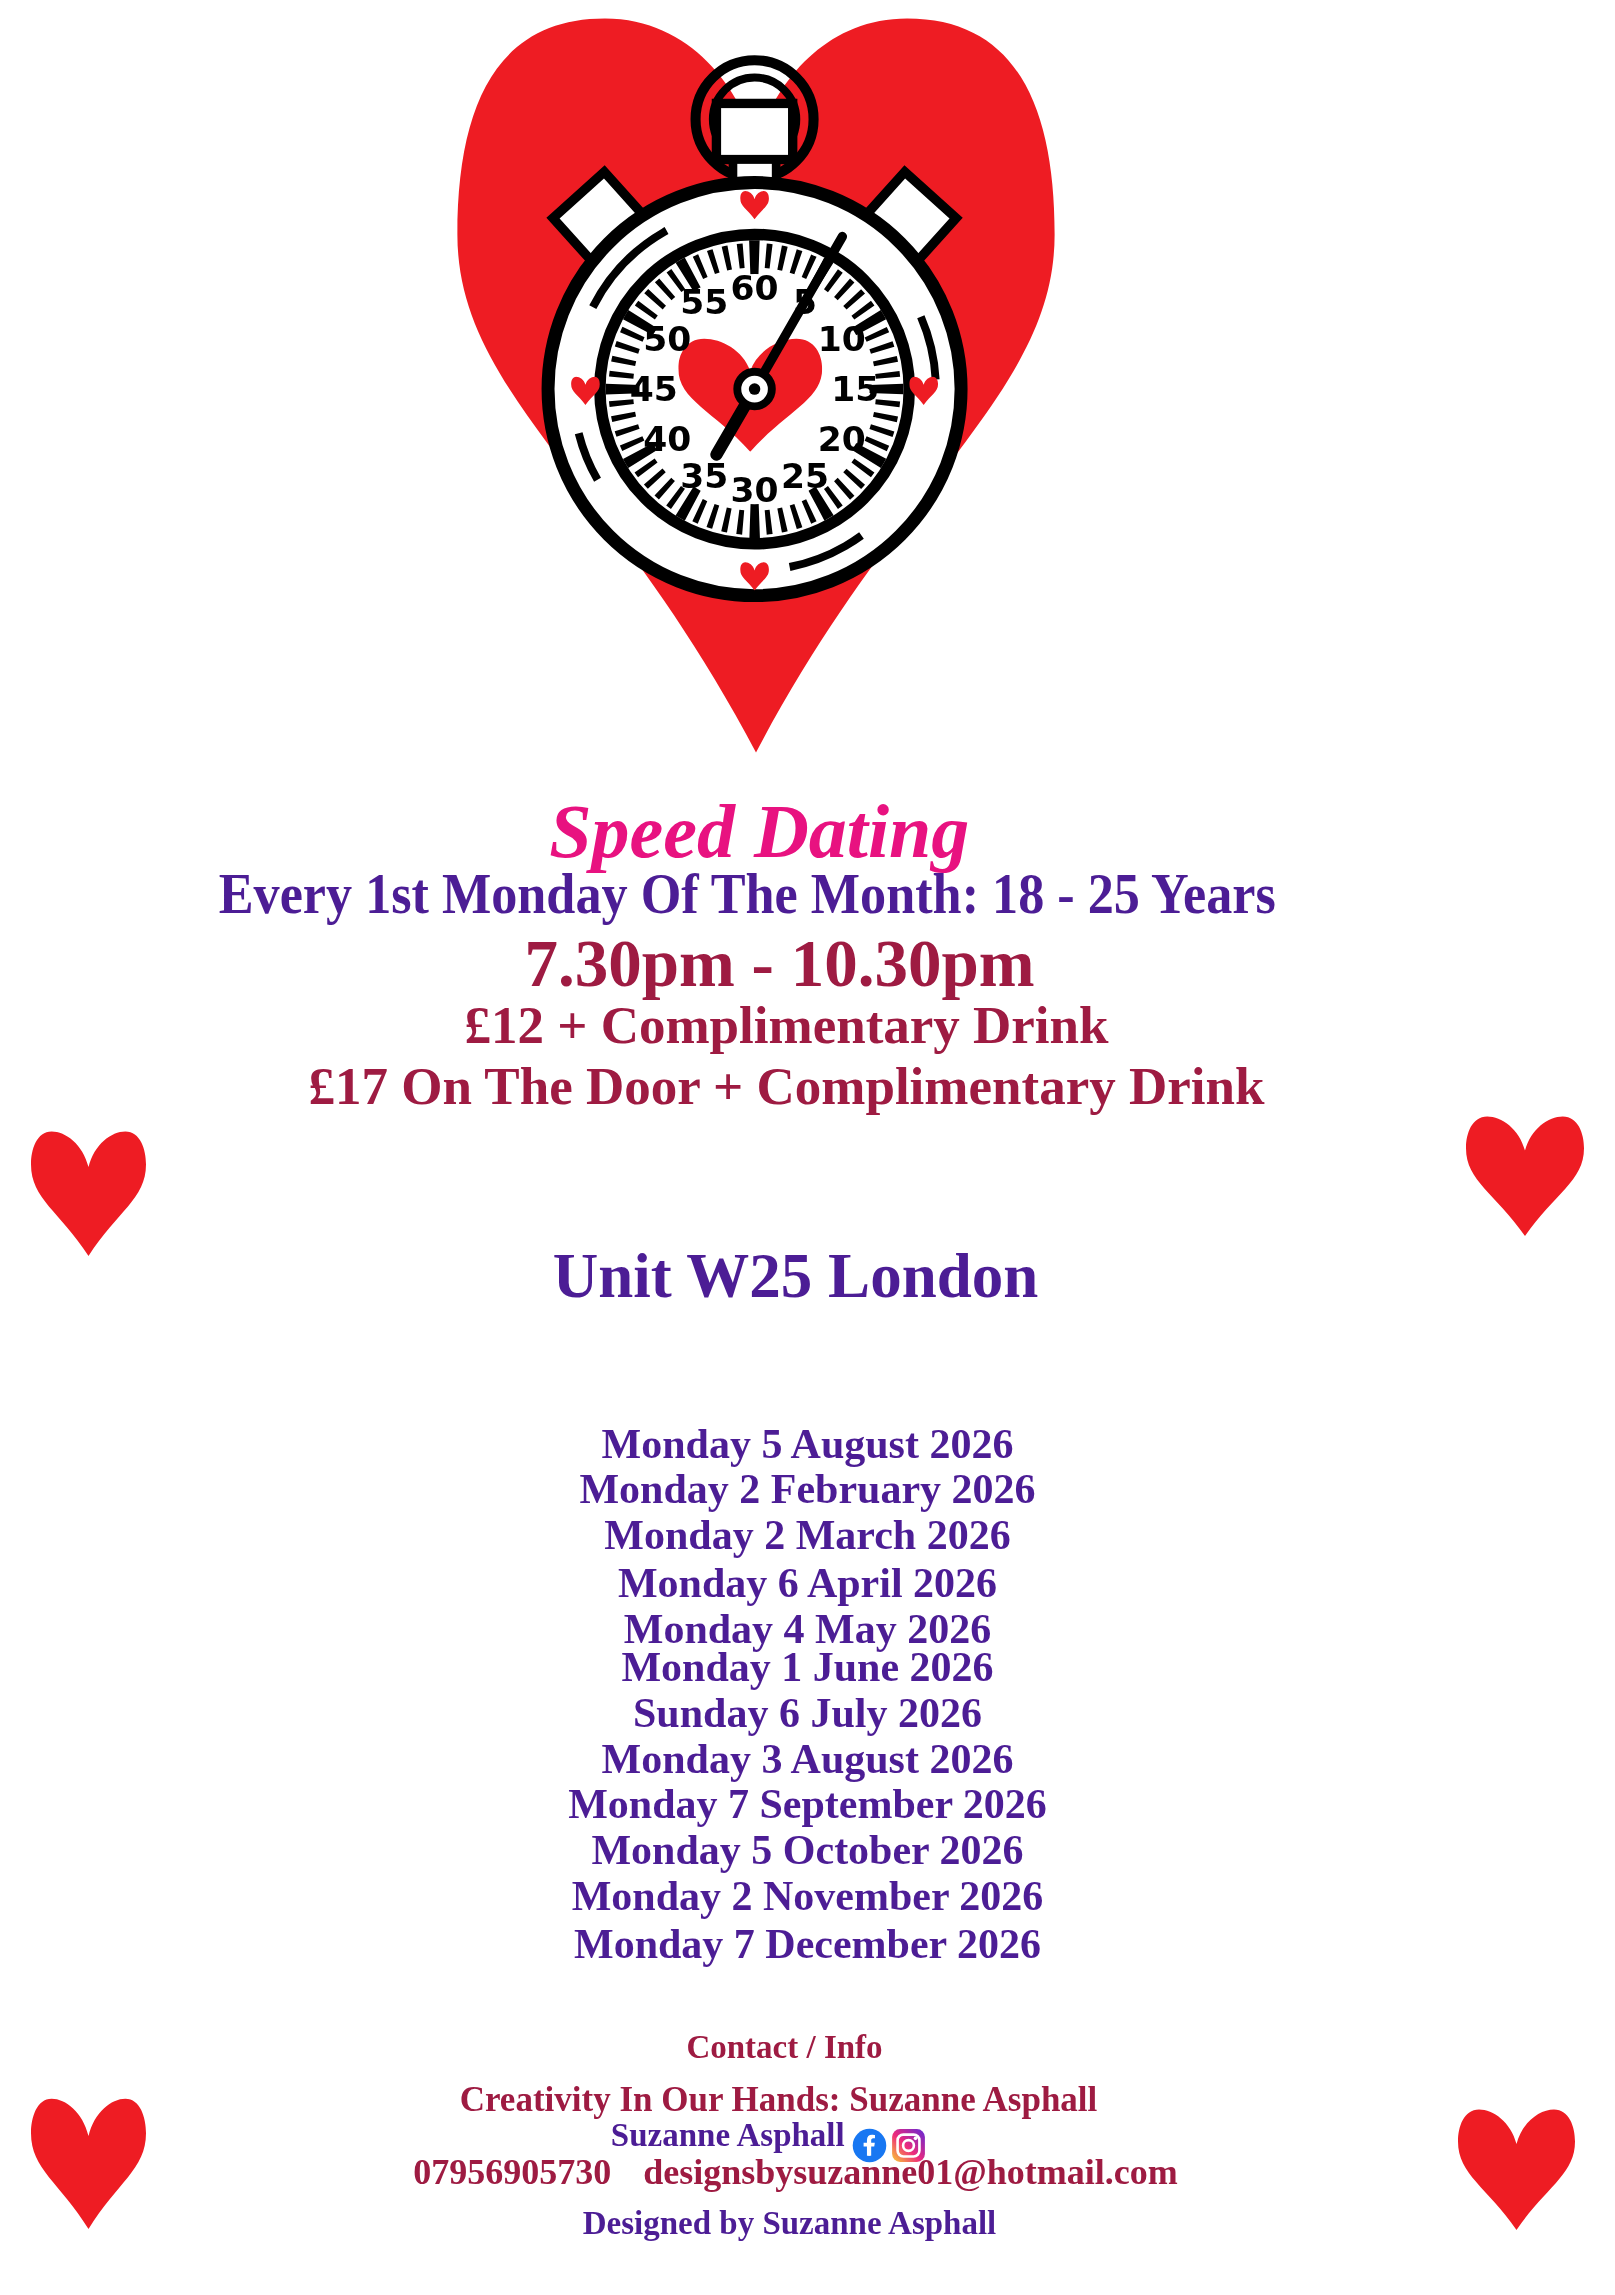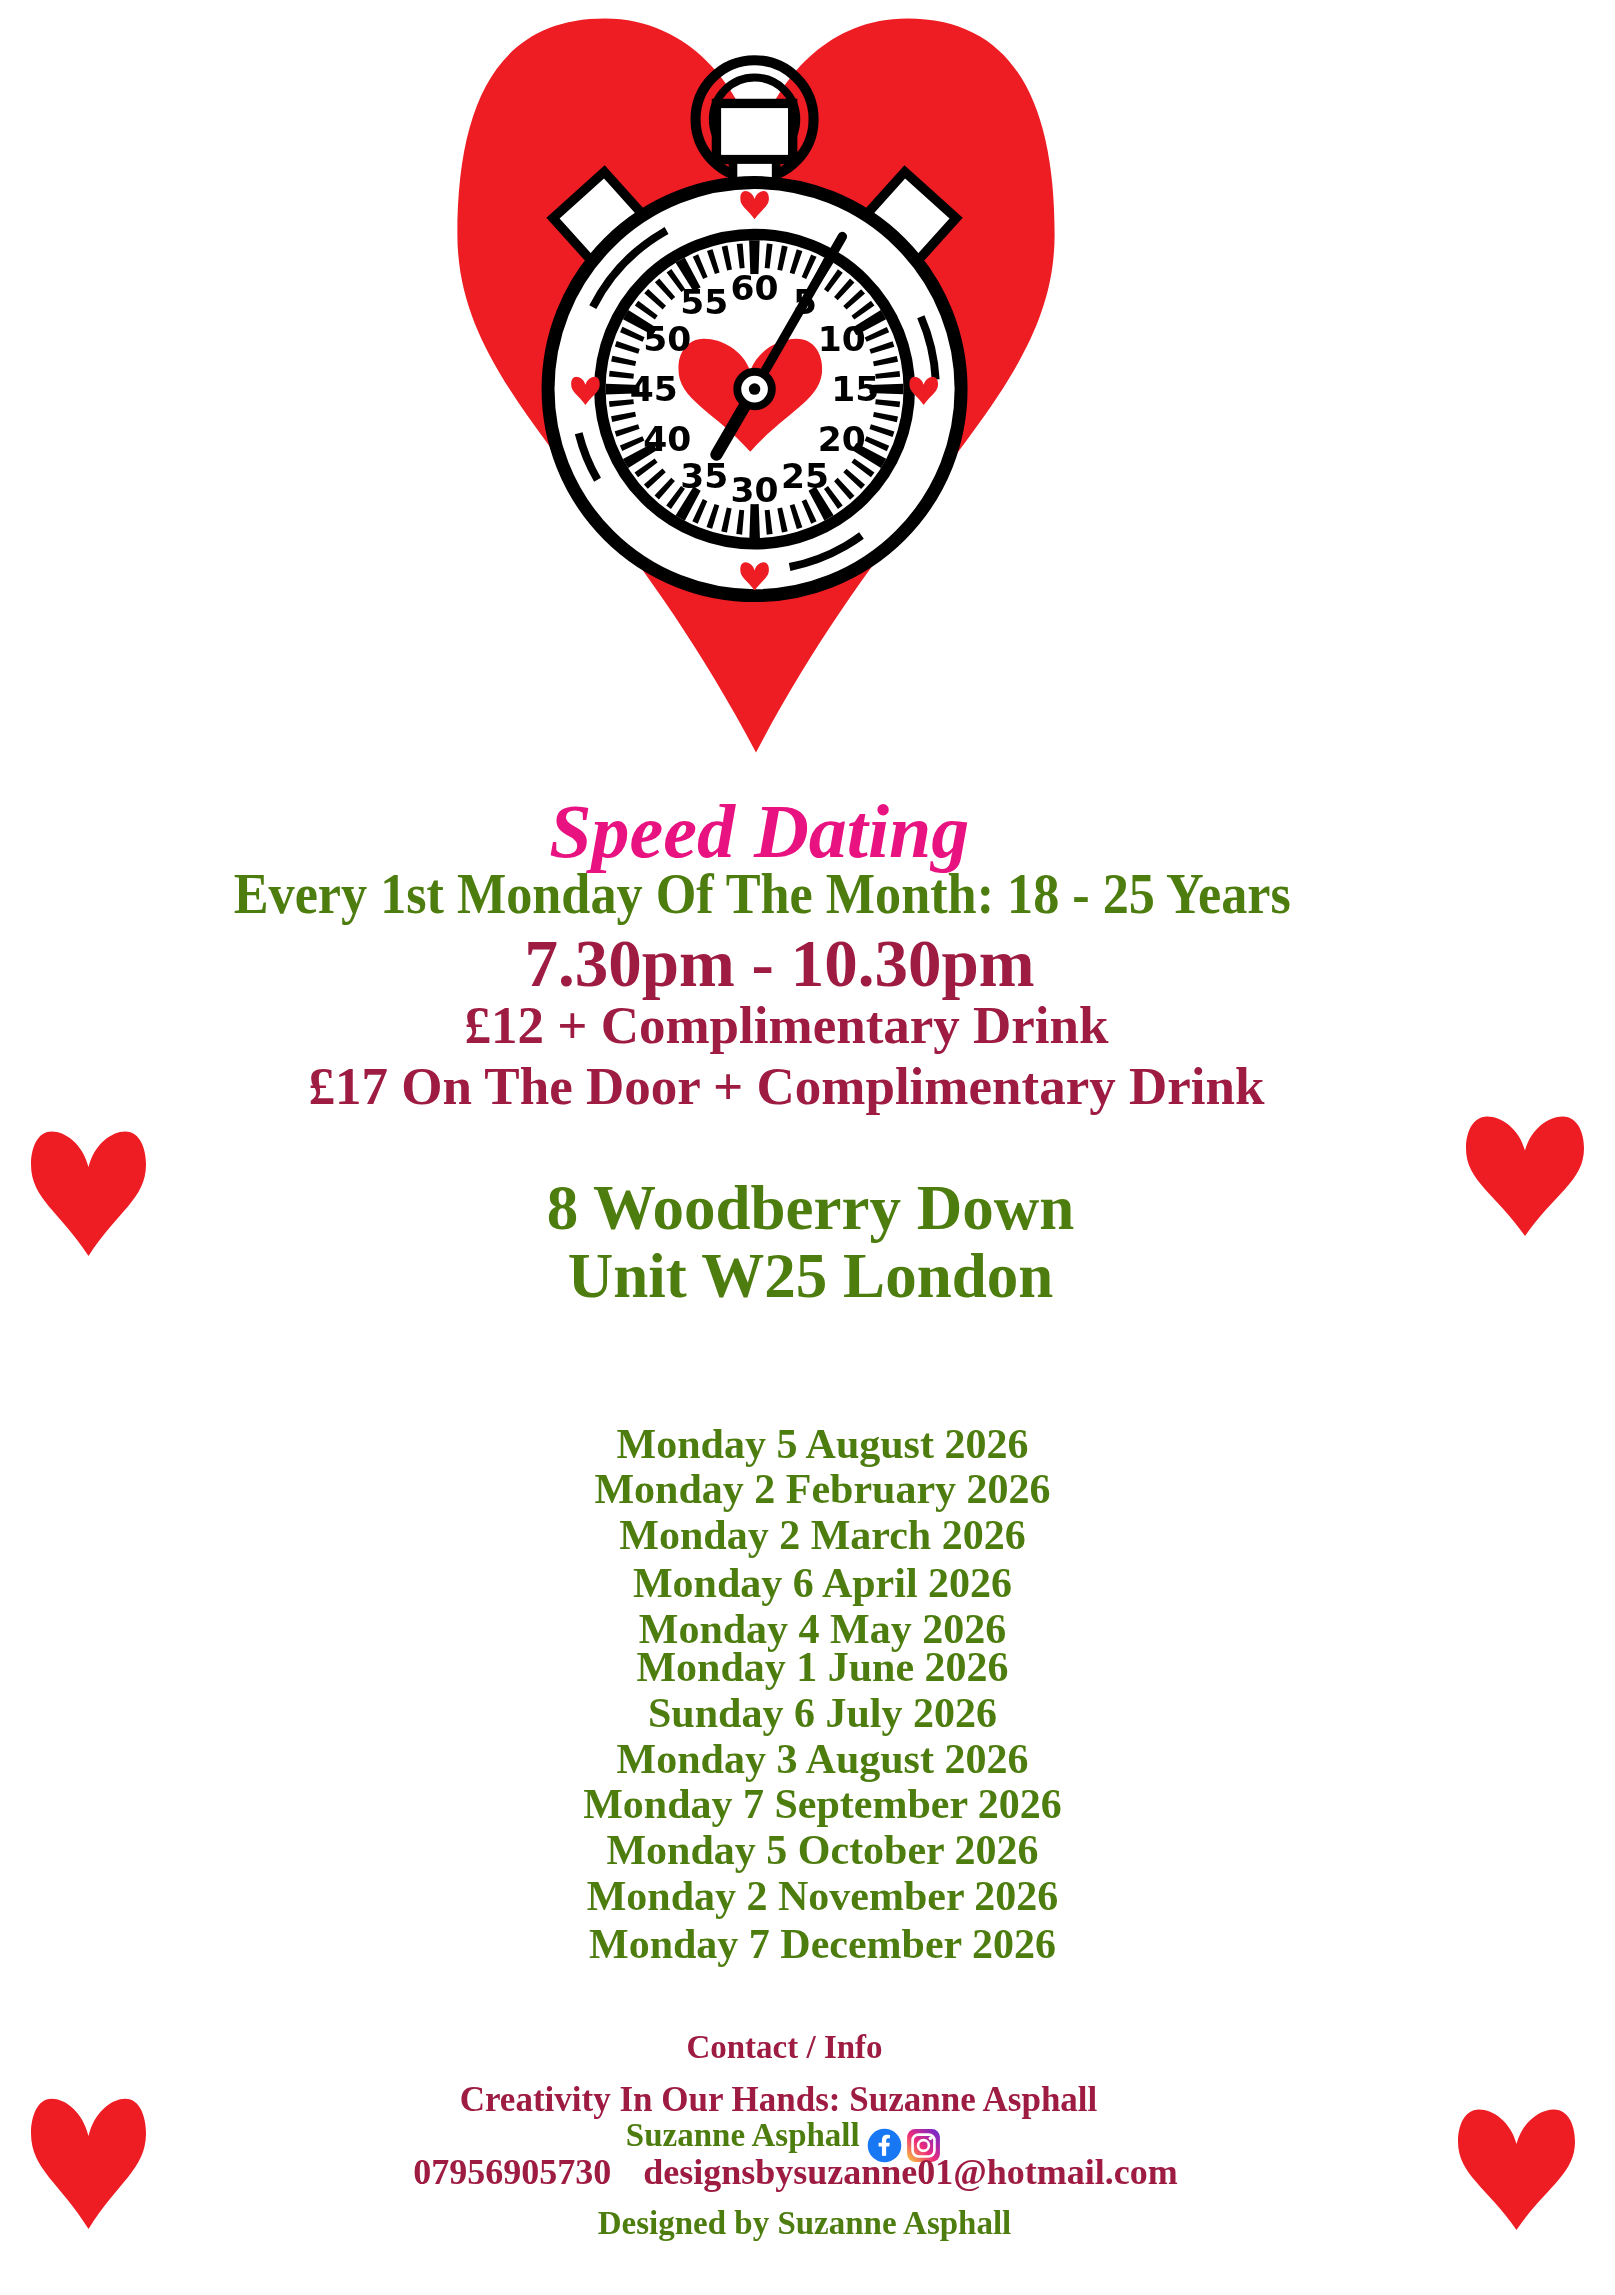--- a/index.html
+++ b/index.html
@@ -9,21 +9,21 @@
     font-family:"Liberation Serif", serif;
   }
   .line {
     position:absolute; width:1497px; text-align:center;
     line-height:1; white-space:nowrap; font-weight:bold;
   }
   .line > span { display:inline-block; }
   .cond > span { transform:scaleX(0.90); transform-origin:center; }
   .pink   { color:#E81280; }
   .maroon { color:#9E1B42; }
-  .black  { color:#4d7c0f;padding-left:15px; }
+  .black  { color:#4c1d95; }
   .italic { font-style:italic;margin-top:20px; }
   .corner-heart { position:absolute; }
   #social-icons { display:inline-block; vertical-align:-7.2px; margin-left:7.2px; }
   #social-icons svg { vertical-align:middle; }
 </style>
 </head>
 <body>
 
 <div id="page">
 
@@ -110,23 +110,20 @@
   </div>
 
   <div class="line maroon" style="left:38px; top:999px; font-size:53px;">
     <span>£12 + Complimentary Drink</span>
   </div>
 
   <div class="line maroon" style="left:38px; top:1060px; font-size:53px;">
     <span>£17 On The Door + Complimentary Drink</span>
   </div>
 
-  <div class="line black" style="left:47px; top:1177px; font-size:63px;">
-    <span>8 Woodberry Down</span>
-  </div>
   <div class="line black" style="left:47px; top:1245px; font-size:63px;">
     <span>Unit W25 London</span>
   </div>
 
   <div id="dates">
       <div class="line black" style="left: 59px; top: 1423px; font-size: 42px;"><span>Monday 5 August 2026</span></div>
       <div class="line black" style="left: 59px; top: 1468px; font-size: 42px;"><span>Monday 2 February 2026</span></div>
       <div class="line black" style="left: 59px; top: 1514px; font-size: 42px;"><span>Monday 2 March 2026</span></div>
       <div class="line black" style="left: 59px; top: 1562px; font-size: 42px;"><span>Monday 6 April 2026</span></div>
       <div class="line black" style="left: 59px; top: 1608px; font-size: 42px;"><span>Monday 4 May 2026</span></div>

